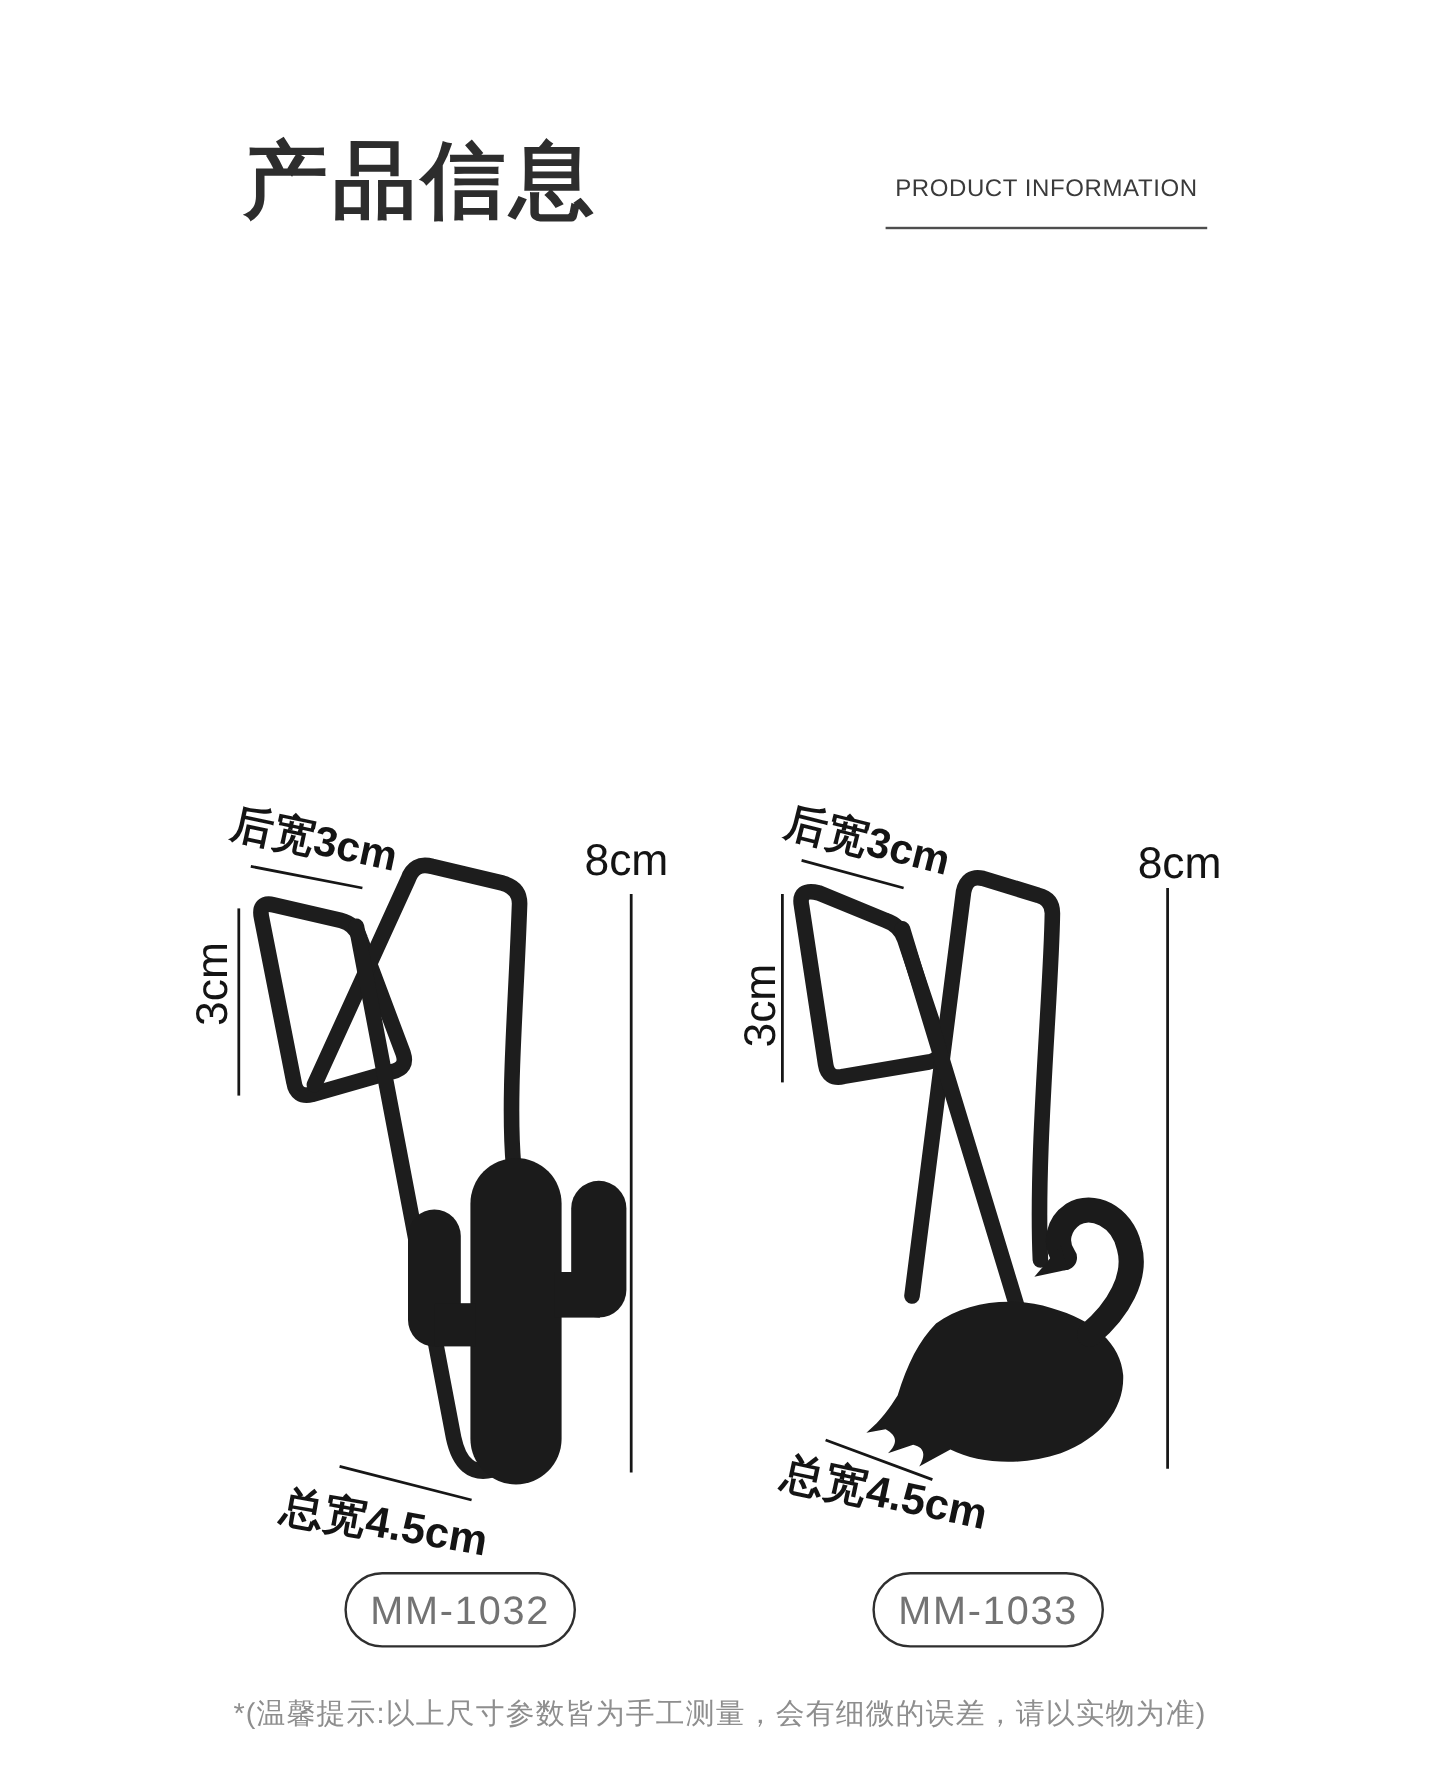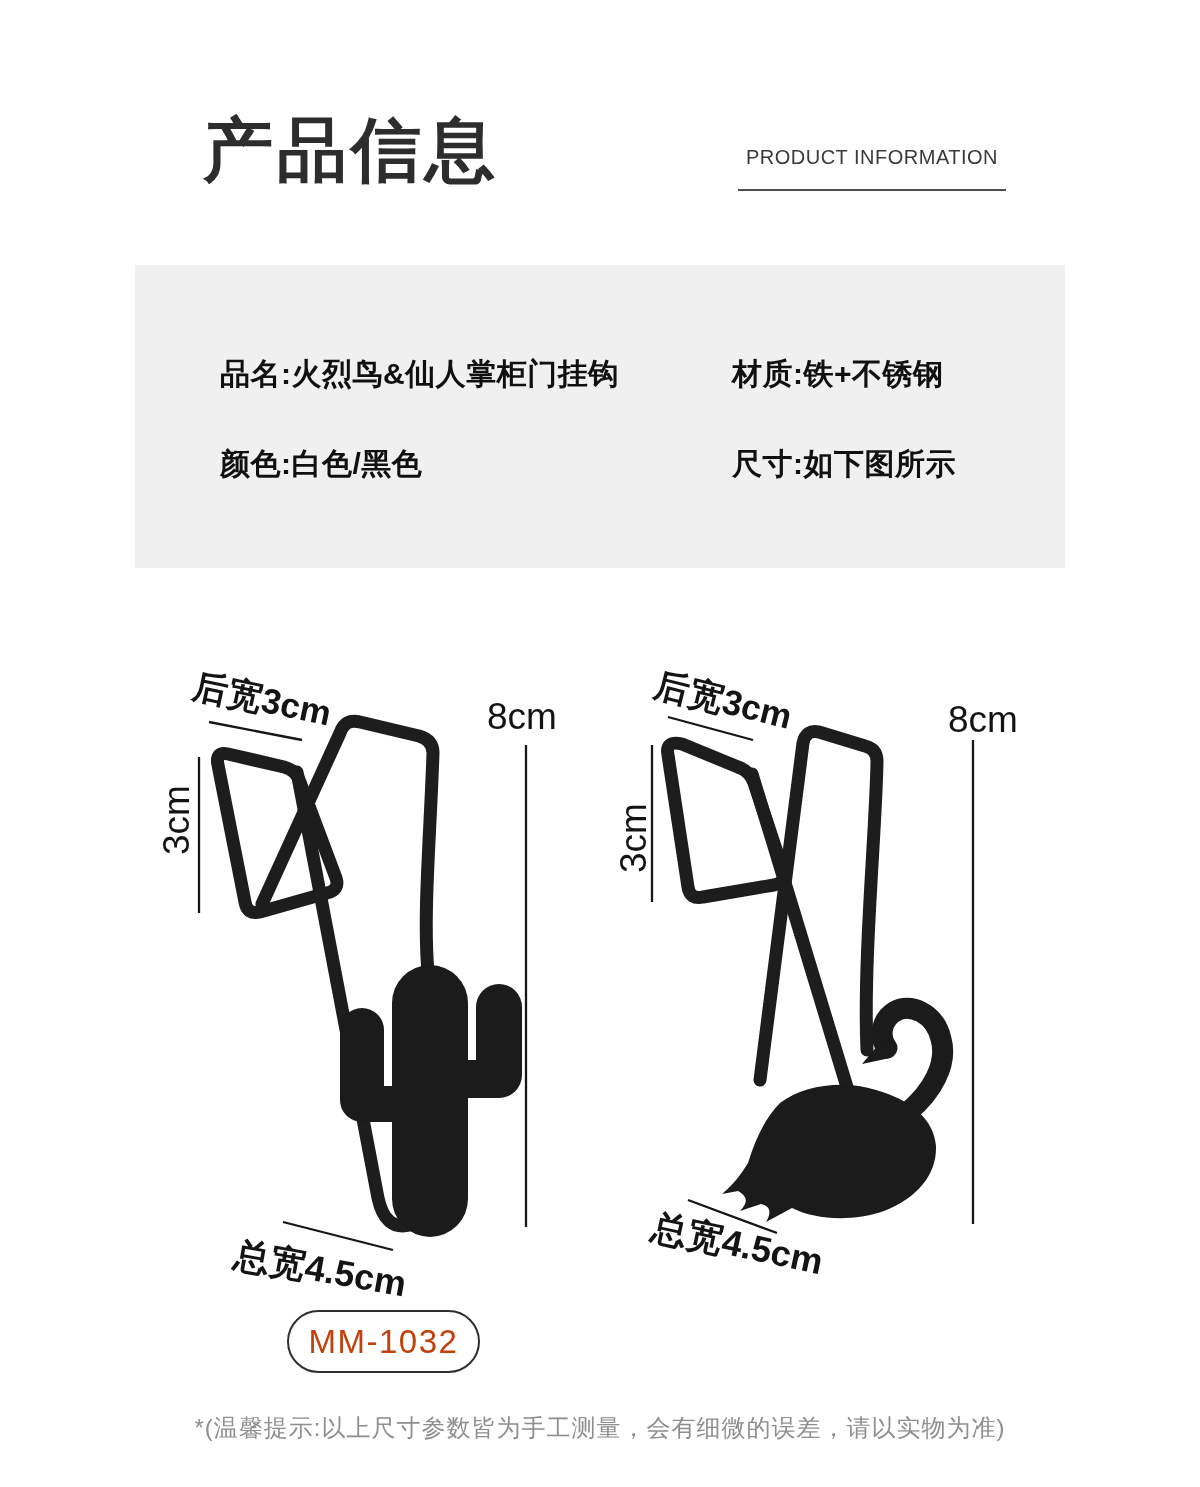--- a/index.html
+++ b/index.html
@@ -41,44 +41,38 @@
     transform-origin:center center;
   }
   .dim-back{font-size:35px;font-weight:600;}
   .dim-num{font-size:37px;font-weight:500;}
   .dim-total{font-size:36px;font-weight:600;}
   
   .pill{
     position:absolute;width:193px;height:63px;box-sizing:border-box;
     border:2.5px solid #2f2f2f;border-radius:34px;background:#fff;
     display:flex;align-items:center;justify-content:center;
-    font-size:33px;font-weight:500;letter-spacing:1.5px;color:#c2410c;
+    font-size:33px;font-weight:500;letter-spacing:1.5px;color:#737373;
   }
   .pill-left{left:287px;top:1310px;}
   .pill-right{left:727px;top:1310px;}
   
   .footnote{
     position:absolute;left:0;top:1412px;width:1200px;text-align:center;
     font-size:24px;color:#8e8e8e;letter-spacing:1px;
   }
 </style>
 </head>
 <body>
 
 <div class="page">
 
   <div class="title-cn">产品信息</div>
   <div class="title-en">PRODUCT INFORMATION</div>
 
-  <div class="info-box">
-    <div class="info-cell cell-r1l">品名:火烈鸟&amp;仙人掌柜门挂钩</div>
-    <div class="info-cell cell-r1r">材质:铁+不锈钢</div>
-    <div class="info-cell cell-r2l">颜色:白色/黑色</div>
-    <div class="info-cell cell-r2r">尺寸:如下图所示</div>
-  </div>
 
   <div class="figure figure-left">
     <svg class="fig-svg" viewBox="0 0 460 640" width="460" height="640" xmlns="http://www.w3.org/2000/svg">
 
       <g stroke="#1d1d1d" stroke-width="13" fill="none" stroke-linecap="round" stroke-linejoin="round">
 
         <path d="M 88,94 L 144,107 Q 156,110 160,122 L 196,218 Q 200,230 187,233
                  L 120,252 Q 107,255 105,242 L 78,105 Q 75,91 88,94 Z"></path>
 
         <path d="M 122,244 L 200,73 Q 205,58 220,62 L 279,76 Q 293,80 293,93
@@ -141,16 +135,17 @@
         <path fill="#1b1b1b" d="M 264,378 L 242,404 L 270,398 Z"></path>
       </g>
     </svg>
     <div class="dim dim-back" style="left:103px;top:41px;transform:translate(-50%,-50%) rotate(14deg);">后宽3cm</div>
     <div class="dim dim-num" style="left:363px;top:60px;transform:translate(-50%,-50%);">8cm</div>
     <div class="dim dim-num" style="left:14px;top:178px;transform:translate(-50%,-50%) rotate(-90deg);">3cm</div>
     <div class="dim dim-total" style="left:117px;top:585px;transform:translate(-50%,-50%) rotate(12deg);">总宽4.5cm</div>
   </div>
 
   <div class="pill pill-left">MM-1032</div>
+  <div class="pill pill-right">MM-1033</div>
 
   <div class="footnote">*(温馨提示:以上尺寸参数皆为手工测量，会有细微的误差，请以实物为准)</div>
 
 </div>
 
 </body></html>

